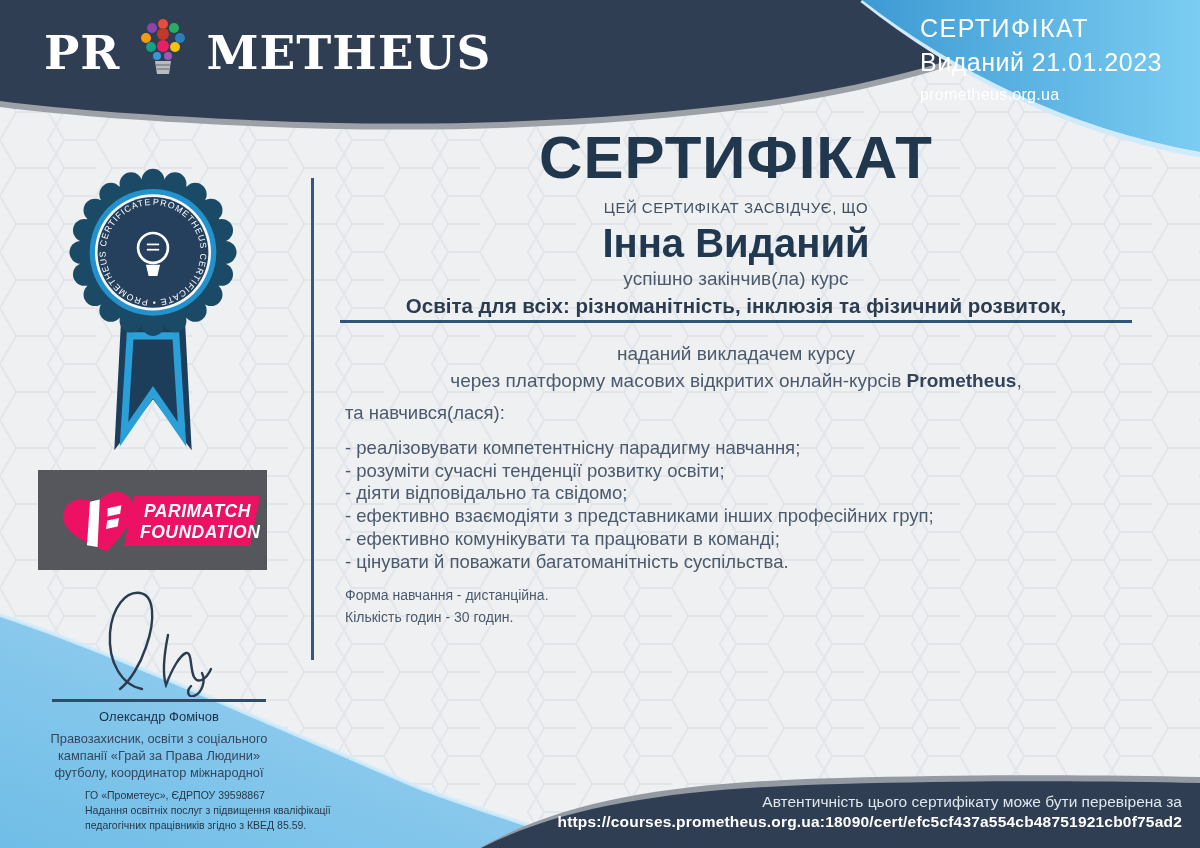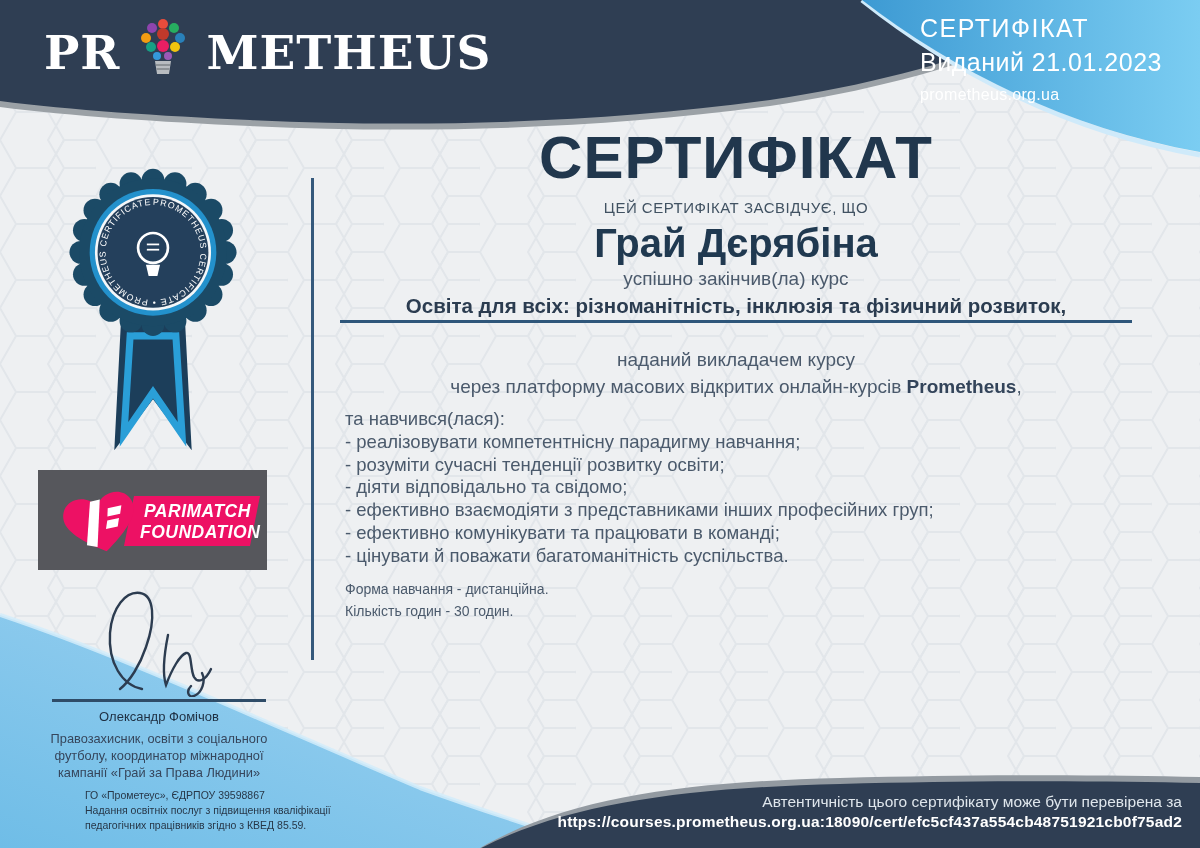--- a/index.html
+++ b/index.html
@@ -15,25 +15,25 @@
   .hdr-right .t2{font-size:25px;letter-spacing:.5px;margin-top:5px;font-weight:400;}
   .hdr-right .t3{font-size:16px;font-weight:400;margin-top:9px;letter-spacing:.3px;}
   
   .content{position:absolute;left:333px;top:126px;width:806px;z-index:4;text-align:center;color:#4b5a6c;}
   .content h1{margin:0;font-size:60px;line-height:64px;font-weight:700;color:#21374d;letter-spacing:1px;}
   .certifies{margin-top:9px;font-size:15px;line-height:18px;color:#415262;letter-spacing:.5px;}
   .student{margin-top:4px;font-size:40px;line-height:44px;font-weight:700;color:#203950;}
   .completed{margin-top:2px;font-size:19px;line-height:24px;}
   .course{margin-top:2px;font-size:20.5px;line-height:25px;font-weight:700;color:#2b3c50;}
   .rule{margin:2px auto 0 auto;width:792px;height:3px;background:#2e567a;border:0;}
-  .provided{margin-top:25px;font-size:19px;line-height:23px;}
+  .provided{margin-top:19px;font-size:19px;line-height:23px;}
   .platform{margin-top:4px;font-size:19px;line-height:24px;}
   .platform b{color:#33445a;}
   .learned{margin-top:9px;text-align:left;padding-left:12px;font-size:18.5px;line-height:22.8px;}
-  .learned .intro{margin-bottom:0;}
+  .learned .intro{margin-bottom:12px;}
   .form-block{margin-top:10px;text-align:left;padding-left:12px;font-size:14px;line-height:22.5px;}
   
   .vline{position:absolute;left:311px;top:178px;width:3px;height:482px;background:#35597c;z-index:3;}
   .badge{position:absolute;left:65px;top:160px;z-index:3;}
   .pm-logo{position:absolute;left:38px;top:470px;z-index:3;}
   .signer{position:absolute;left:25px;top:585px;width:268px;z-index:4;text-align:center;}
   .signer .sig{display:block;margin:0 auto;}
   .sig-line{width:214px;height:3px;background:#2f4c68;margin:2px auto 0 auto;}
   .signer .name{margin-top:7px;font-size:13px;color:#1e2f42;}
   .signer .role{margin-top:6px;font-size:12.8px;line-height:17px;color:#36465c;}
@@ -168,21 +168,21 @@
     <line x1="93" y1="96" x2="107" y2="96" stroke="#ffffff" stroke-width="2"></line>
     <line x1="93" y1="102" x2="107" y2="102" stroke="#ffffff" stroke-width="2"></line>
     <path d="M92,119 L108,119 L105,132 L95,132 Z" fill="#ffffff"></path>
   </svg>
 
   <div class="vline"></div>
 
   <div class="content">
     <h1>СЕРТИФІКАТ</h1>
     <div class="certifies">ЦЕЙ СЕРТИФІКАТ ЗАСВІДЧУЄ, ЩО</div>
-    <div class="student">Грай Дєрябіна</div>
+    <div class="student">Інна Виданий</div>
     <div class="completed">успішно закінчив(ла) курс</div>
     <div class="course">Освіта для всіх: різноманітність, інклюзія та фізичний розвиток,</div>
     <div class="rule"></div>
     <div class="provided">наданий викладачем курсу</div>
     <div class="platform"><span>через платформу масових відкритих онлайн-курсів </span><b>Prometheus</b><span>,</span></div>
     <div class="learned">
       <div class="intro">та навчився(лася):</div>
       <div>- реалізовувати компетентнісну парадигму навчання;</div>
       <div>- розуміти сучасні тенденції розвитку освіти;</div>
       <div>- діяти відповідально та свідомо;</div>
@@ -216,22 +216,22 @@
       <g fill="none" stroke="#2c3c50" stroke-width="2.4" stroke-linecap="round">
         <path d="M78,104 C58,100 44,78 46,48 C48,22 62,6 76,8 C90,10 92,34 82,62 C76,80 66,96 56,104"></path>
         <path d="M104,50 C100,70 98,88 102,100 C108,84 116,70 122,68 C128,66 126,84 130,92 C134,99 142,95 147,84"></path>
         <path d="M138,88 C142,96 138,108 130,111 C124,113 122,106 127,101"></path>
       </g>
     </svg>
     <div class="sig-line"></div>
     <div class="name">Олександр Фомічов</div>
     <div class="role">
       <div>Правозахисник, освіти з соціального</div>
+      <div>кампанії «Грай за Права Людини»</div>
       <div>футболу, координатор міжнародної</div>
-      <div>кампанії «Грай за Права Людини»</div>
     </div>
   </div>
 
   <div class="foot-left">
     <div>ГО «Прометеус», ЄДРПОУ 39598867</div>
     <div>Надання освітніх послуг з підвищення кваліфікації</div>
     <div>педагогічних працівників згідно з КВЕД 85.59.</div>
   </div>
 
   <div class="foot-right">

